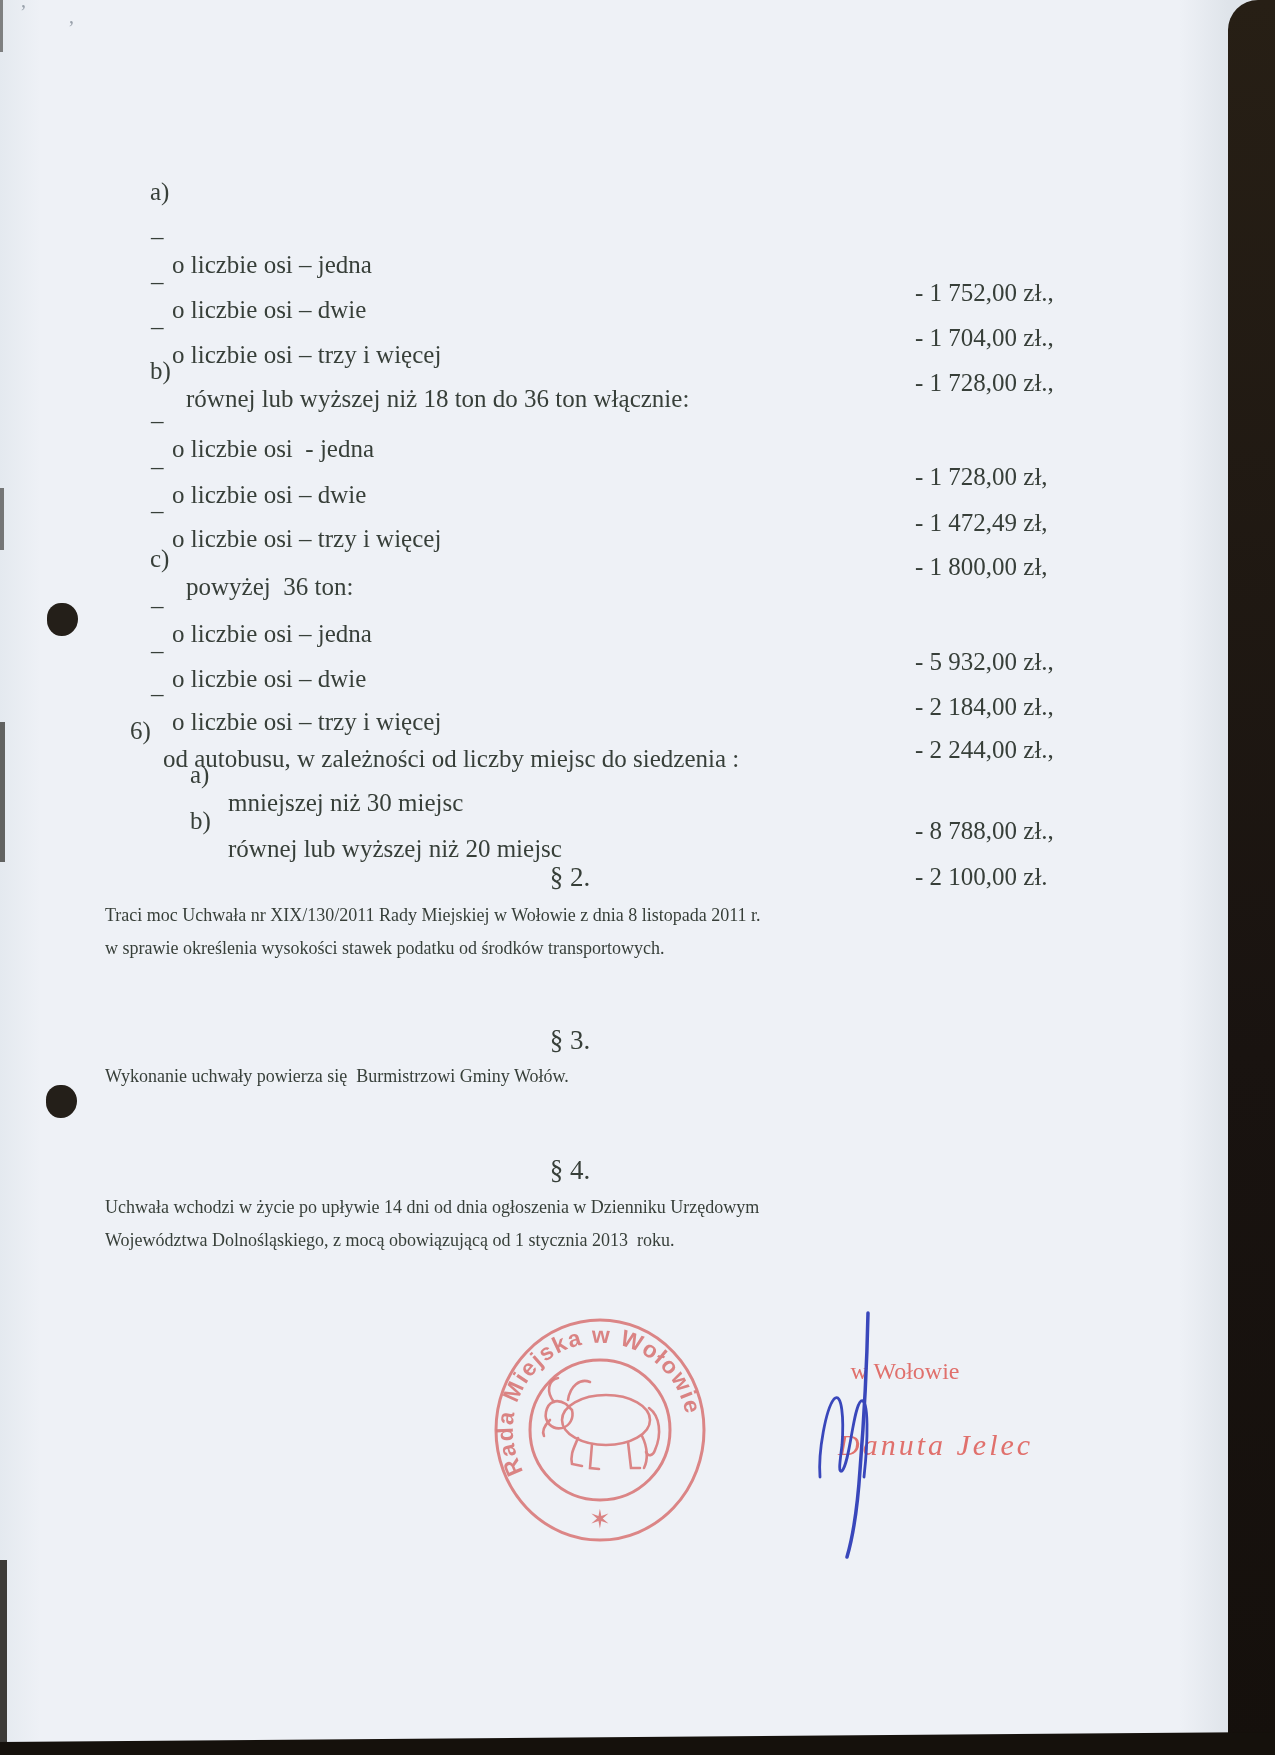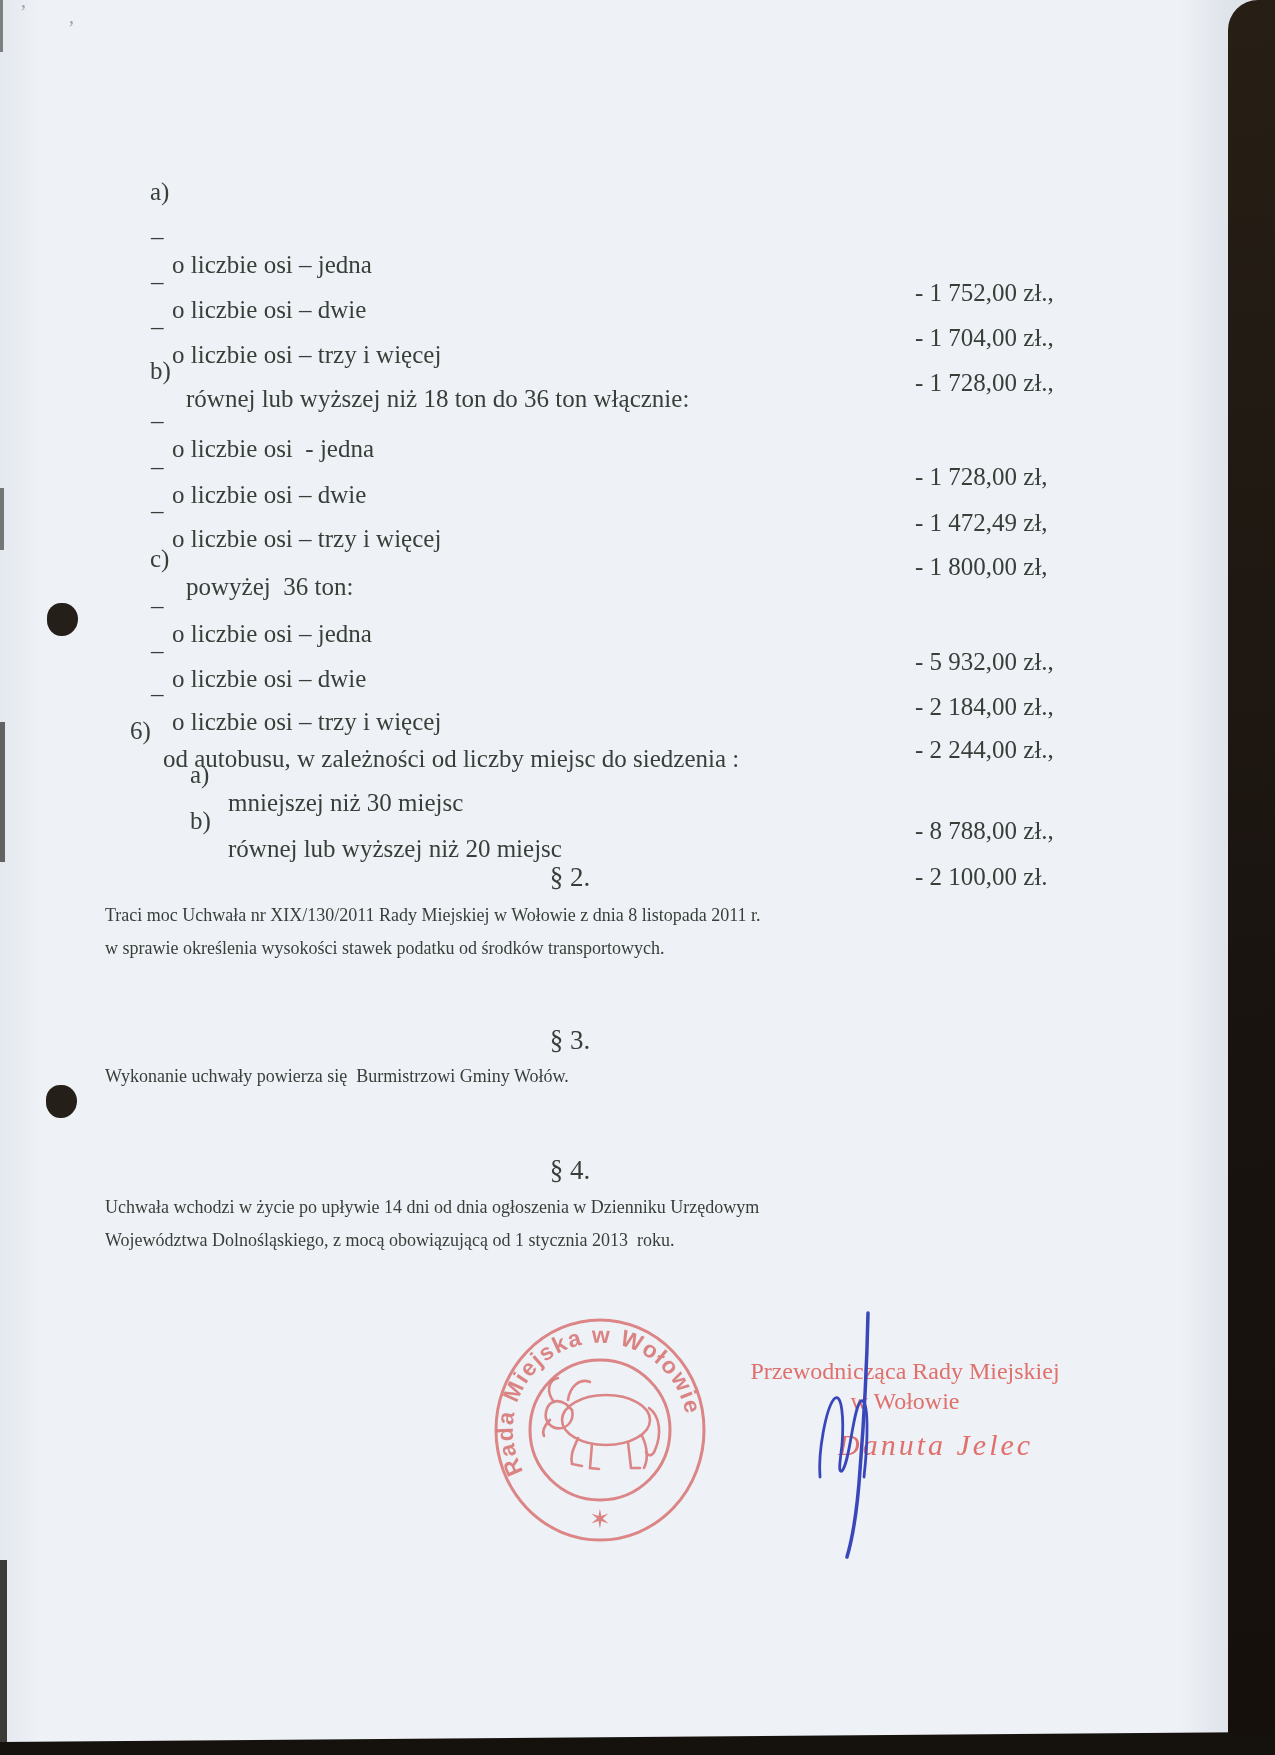--- a/index.html
+++ b/index.html
@@ -154,21 +154,20 @@
     <defs>
       <path id="stamp-arc" d="M 32.7 157.5 A 87 87 0 1 1 183.3 157.5"></path>
     </defs>
     <text font-family="Liberation Sans, sans-serif" font-size="23" font-weight="bold" fill="#d97a7a" letter-spacing="1.5" opacity="0.92">
       <textPath href="#stamp-arc" startOffset="2">Rada  Miejska  w  Wołowie</textPath>
     </text>
     <text x="108" y="212" text-anchor="middle" font-size="26" fill="#d97a7a" opacity="0.92">✶</text>
   </svg>
 
   <div class="sig-block">
-    <div>Przewodnicząca Rady Miejskiej</div>
     <div>w Wołowie</div>
   </div>
   <div class="sig-name">Danuta Jelec</div>
   <svg class="sig-ink" viewBox="0 0 120 270">
     <g stroke="#3947bb" fill="none" stroke-linecap="round">
       <path stroke-width="3.5" d="M78,8 C77,55 74,115 70,165 C68,195 64,228 57,252"></path>
       <path stroke-width="2.8" d="M30,172 C28,146 36,104 44,94 C52,86 54,114 52,140 C50,157 48,168 52,166 C60,158 63,102 71,96 C79,92 78,136 74,172"></path>
     </g>
   </svg>
 

